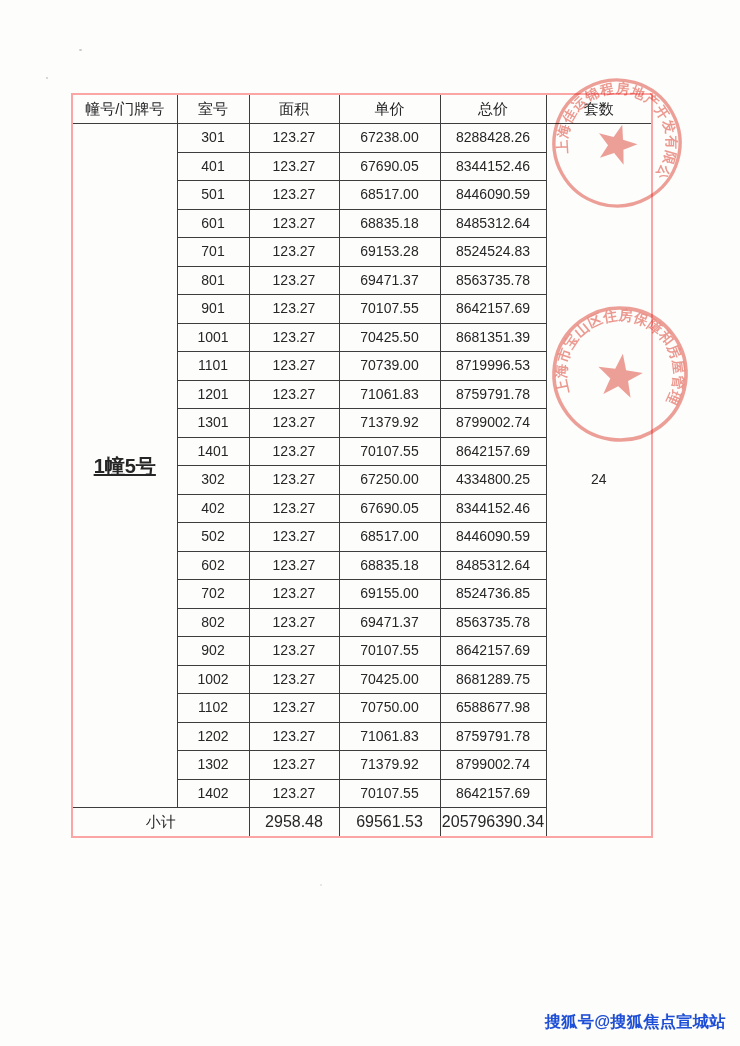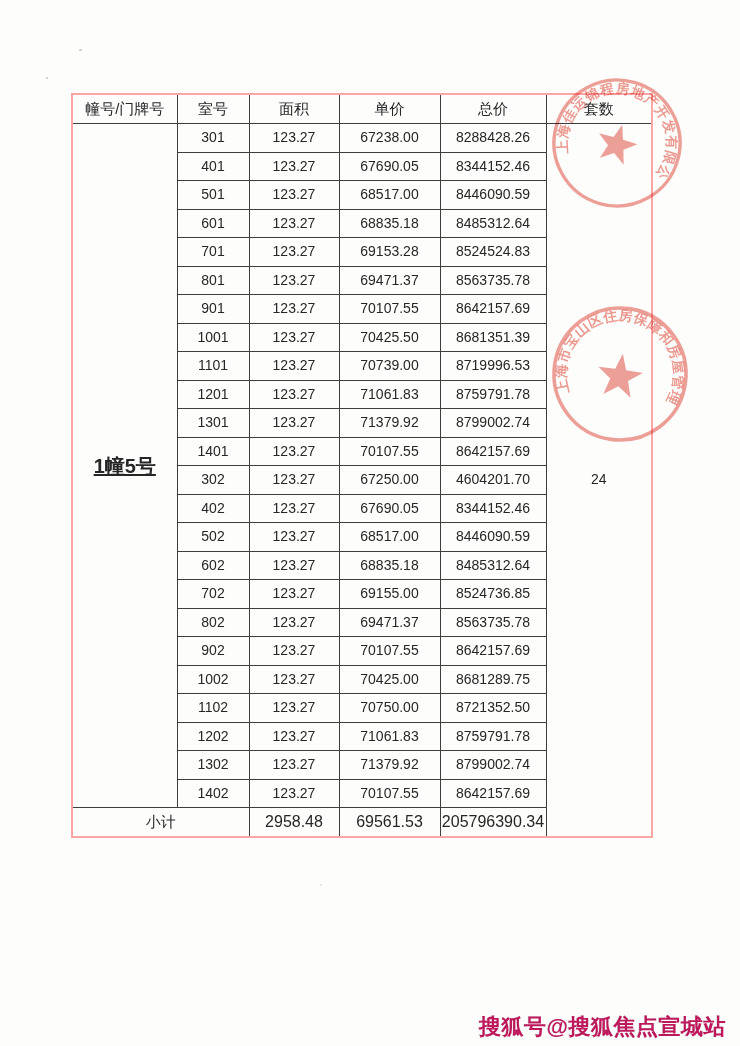--- a/index.html
+++ b/index.html
@@ -36,22 +36,22 @@
     opacity:.92;
     pointer-events:none;
   }
   .seal text{
     font-family:"Liberation Sans","DejaVu Sans",sans-serif;
     font-weight:700;
   }
 
   .watermark{
     position:absolute;top:1012px;right:14px;
-    font-size:22px;font-weight:700;letter-spacing:.5px;
-    color:#be185d;
+    font-size:16px;font-weight:700;letter-spacing:.5px;
+    color:#1d4ed8;
     text-shadow:0.5px 0.5px 0 #ffffff,-0.5px -0.5px 0 #cfcfcf;
     white-space:nowrap;
   }
 
   .speck{position:absolute;background:#9a9a9a;border-radius:50%;}
   .speck.s1{left:79px;top:49px;width:3px;height:2px;opacity:.55;}
   .speck.s2{left:46px;top:77px;width:2px;height:2px;opacity:.5;}
   .speck.s3{left:320px;top:884px;width:2px;height:2px;opacity:.3;}
 </style>
 </head>
@@ -154,21 +154,21 @@
         <tr>
           <td>1401</td>
           <td>123.27</td>
           <td>70107.55</td>
           <td>8642157.69</td>
         </tr>
         <tr>
           <td>302</td>
           <td>123.27</td>
           <td>67250.00</td>
-          <td>4604201.70</td>
+          <td>4334800.25</td>
         </tr>
         <tr>
           <td>402</td>
           <td>123.27</td>
           <td>67690.05</td>
           <td>8344152.46</td>
         </tr>
         <tr>
           <td>502</td>
           <td>123.27</td>
@@ -202,21 +202,21 @@
         <tr>
           <td>1002</td>
           <td>123.27</td>
           <td>70425.00</td>
           <td>8681289.75</td>
         </tr>
         <tr>
           <td>1102</td>
           <td>123.27</td>
           <td>70750.00</td>
-          <td>8721352.50</td>
+          <td>6588677.98</td>
         </tr>
         <tr>
           <td>1202</td>
           <td>123.27</td>
           <td>71061.83</td>
           <td>8759791.78</td>
         </tr>
         <tr>
           <td>1302</td>
           <td>123.27</td>

